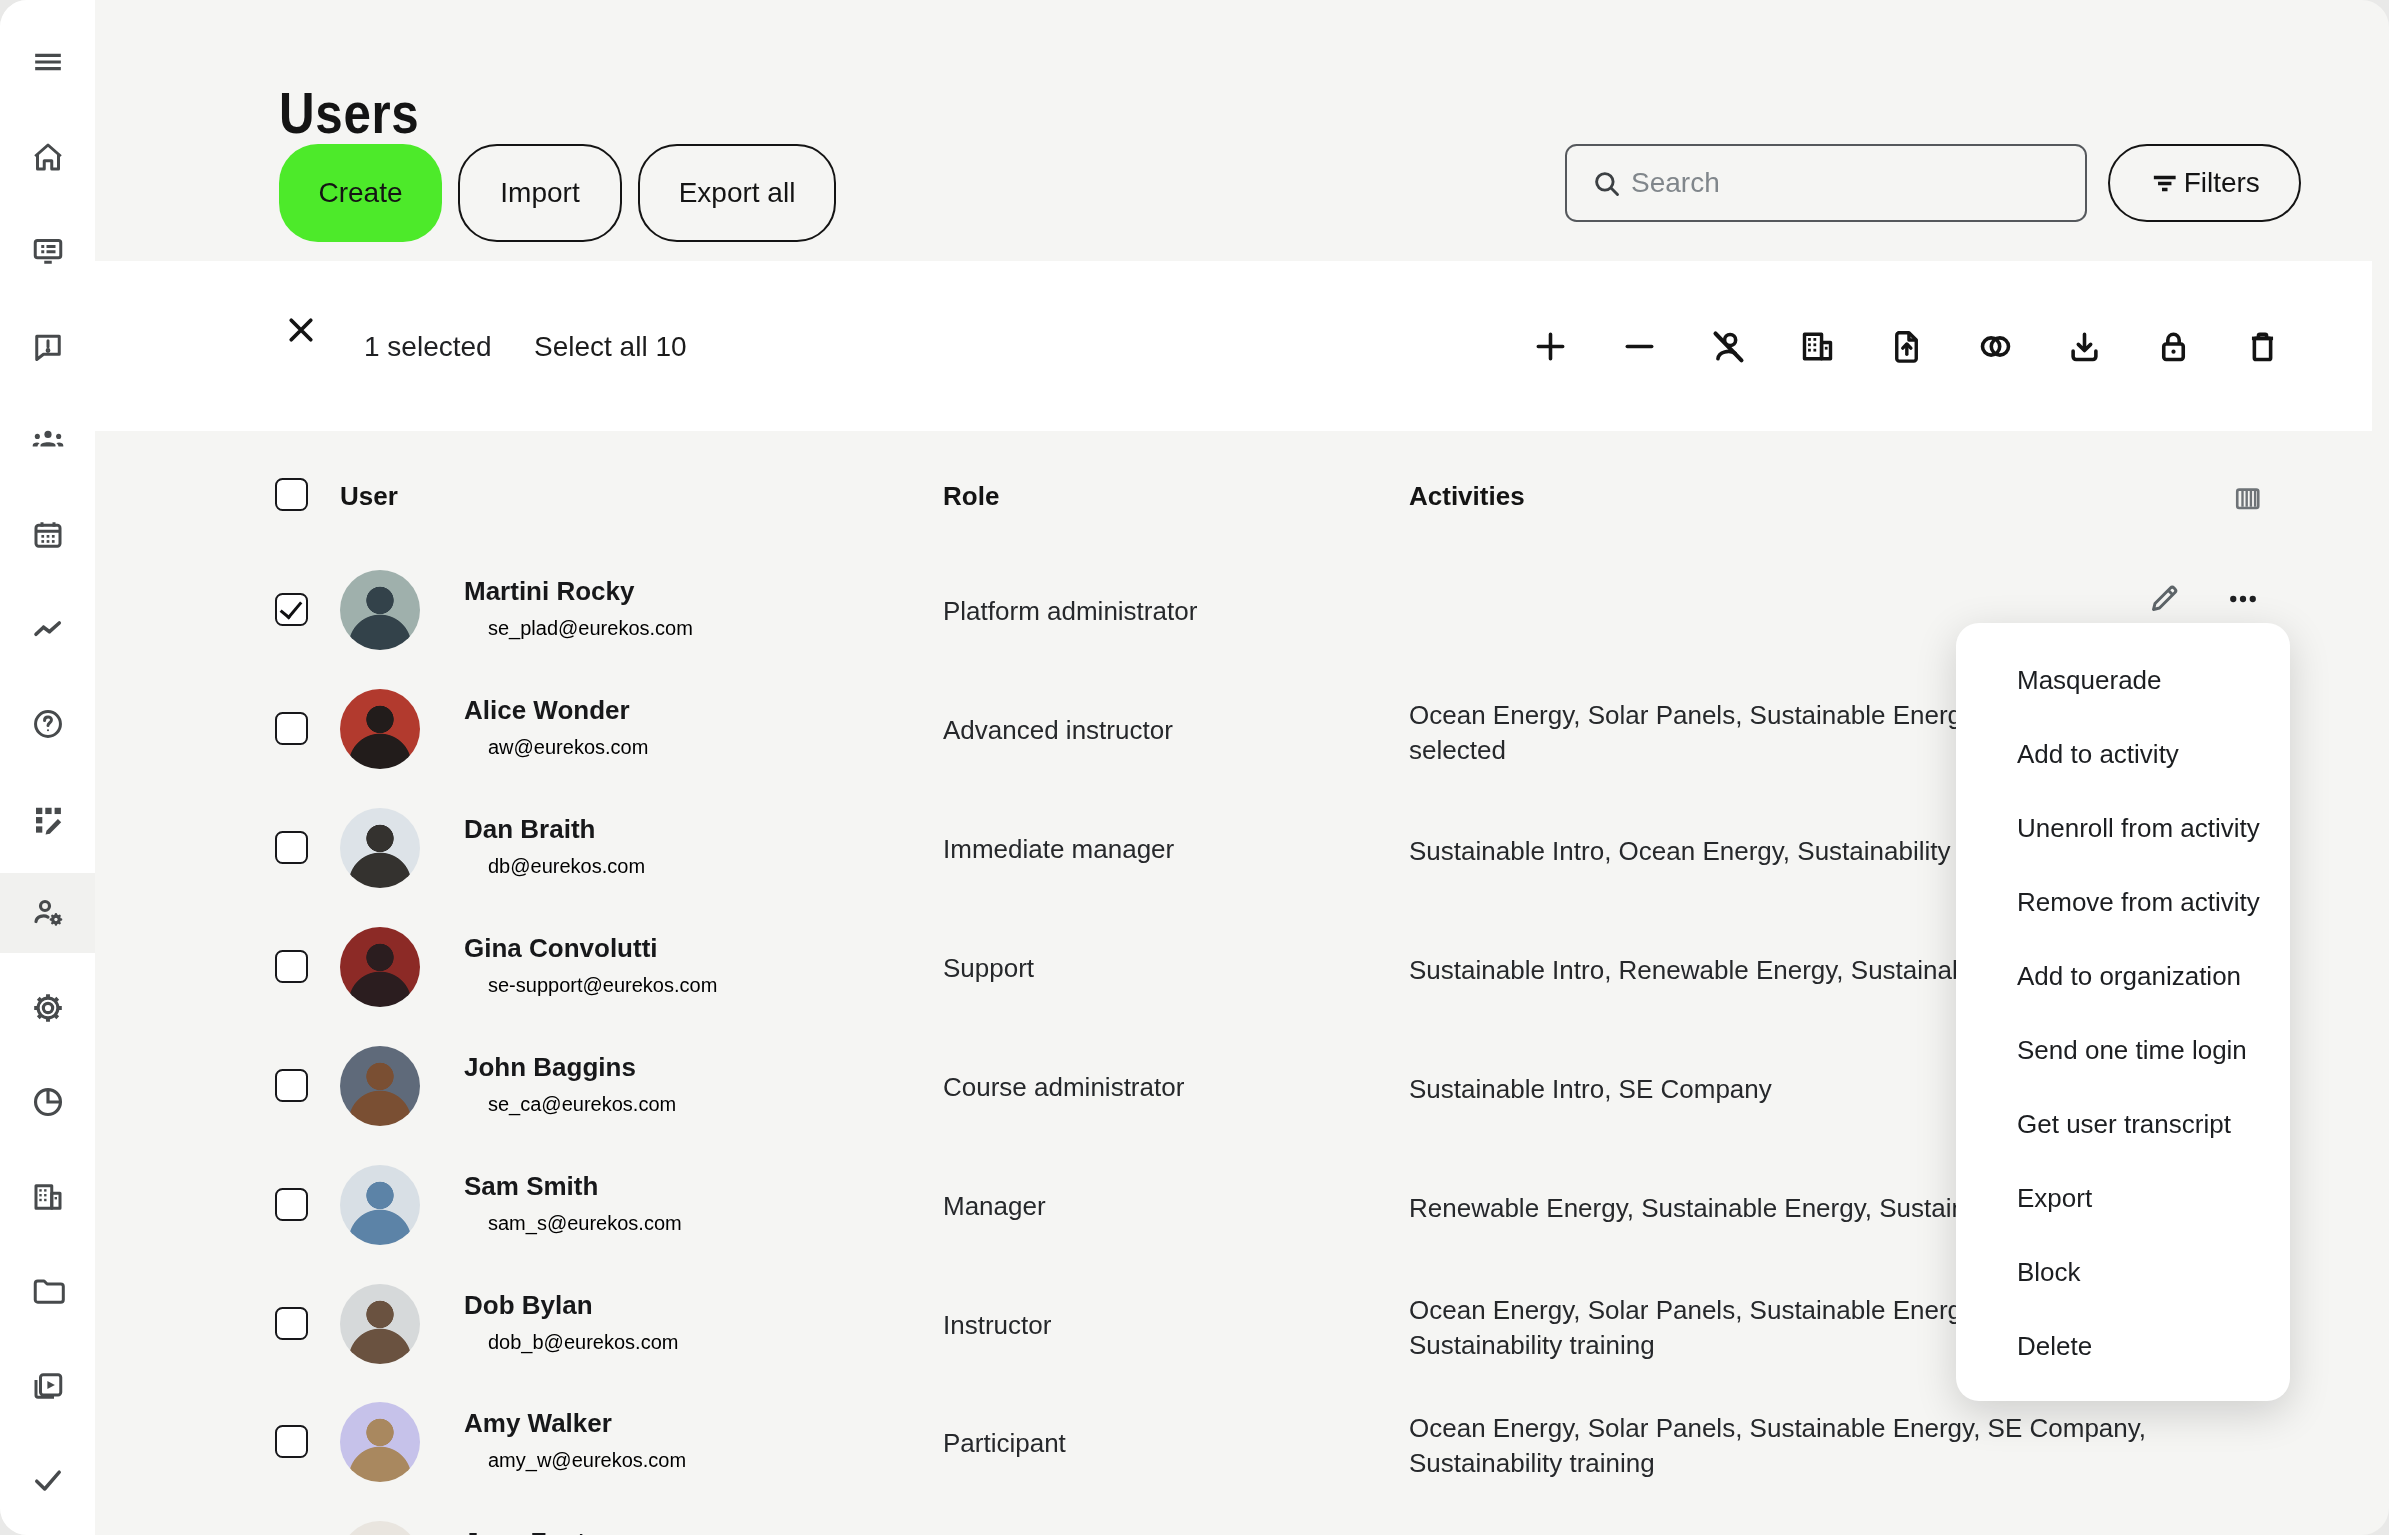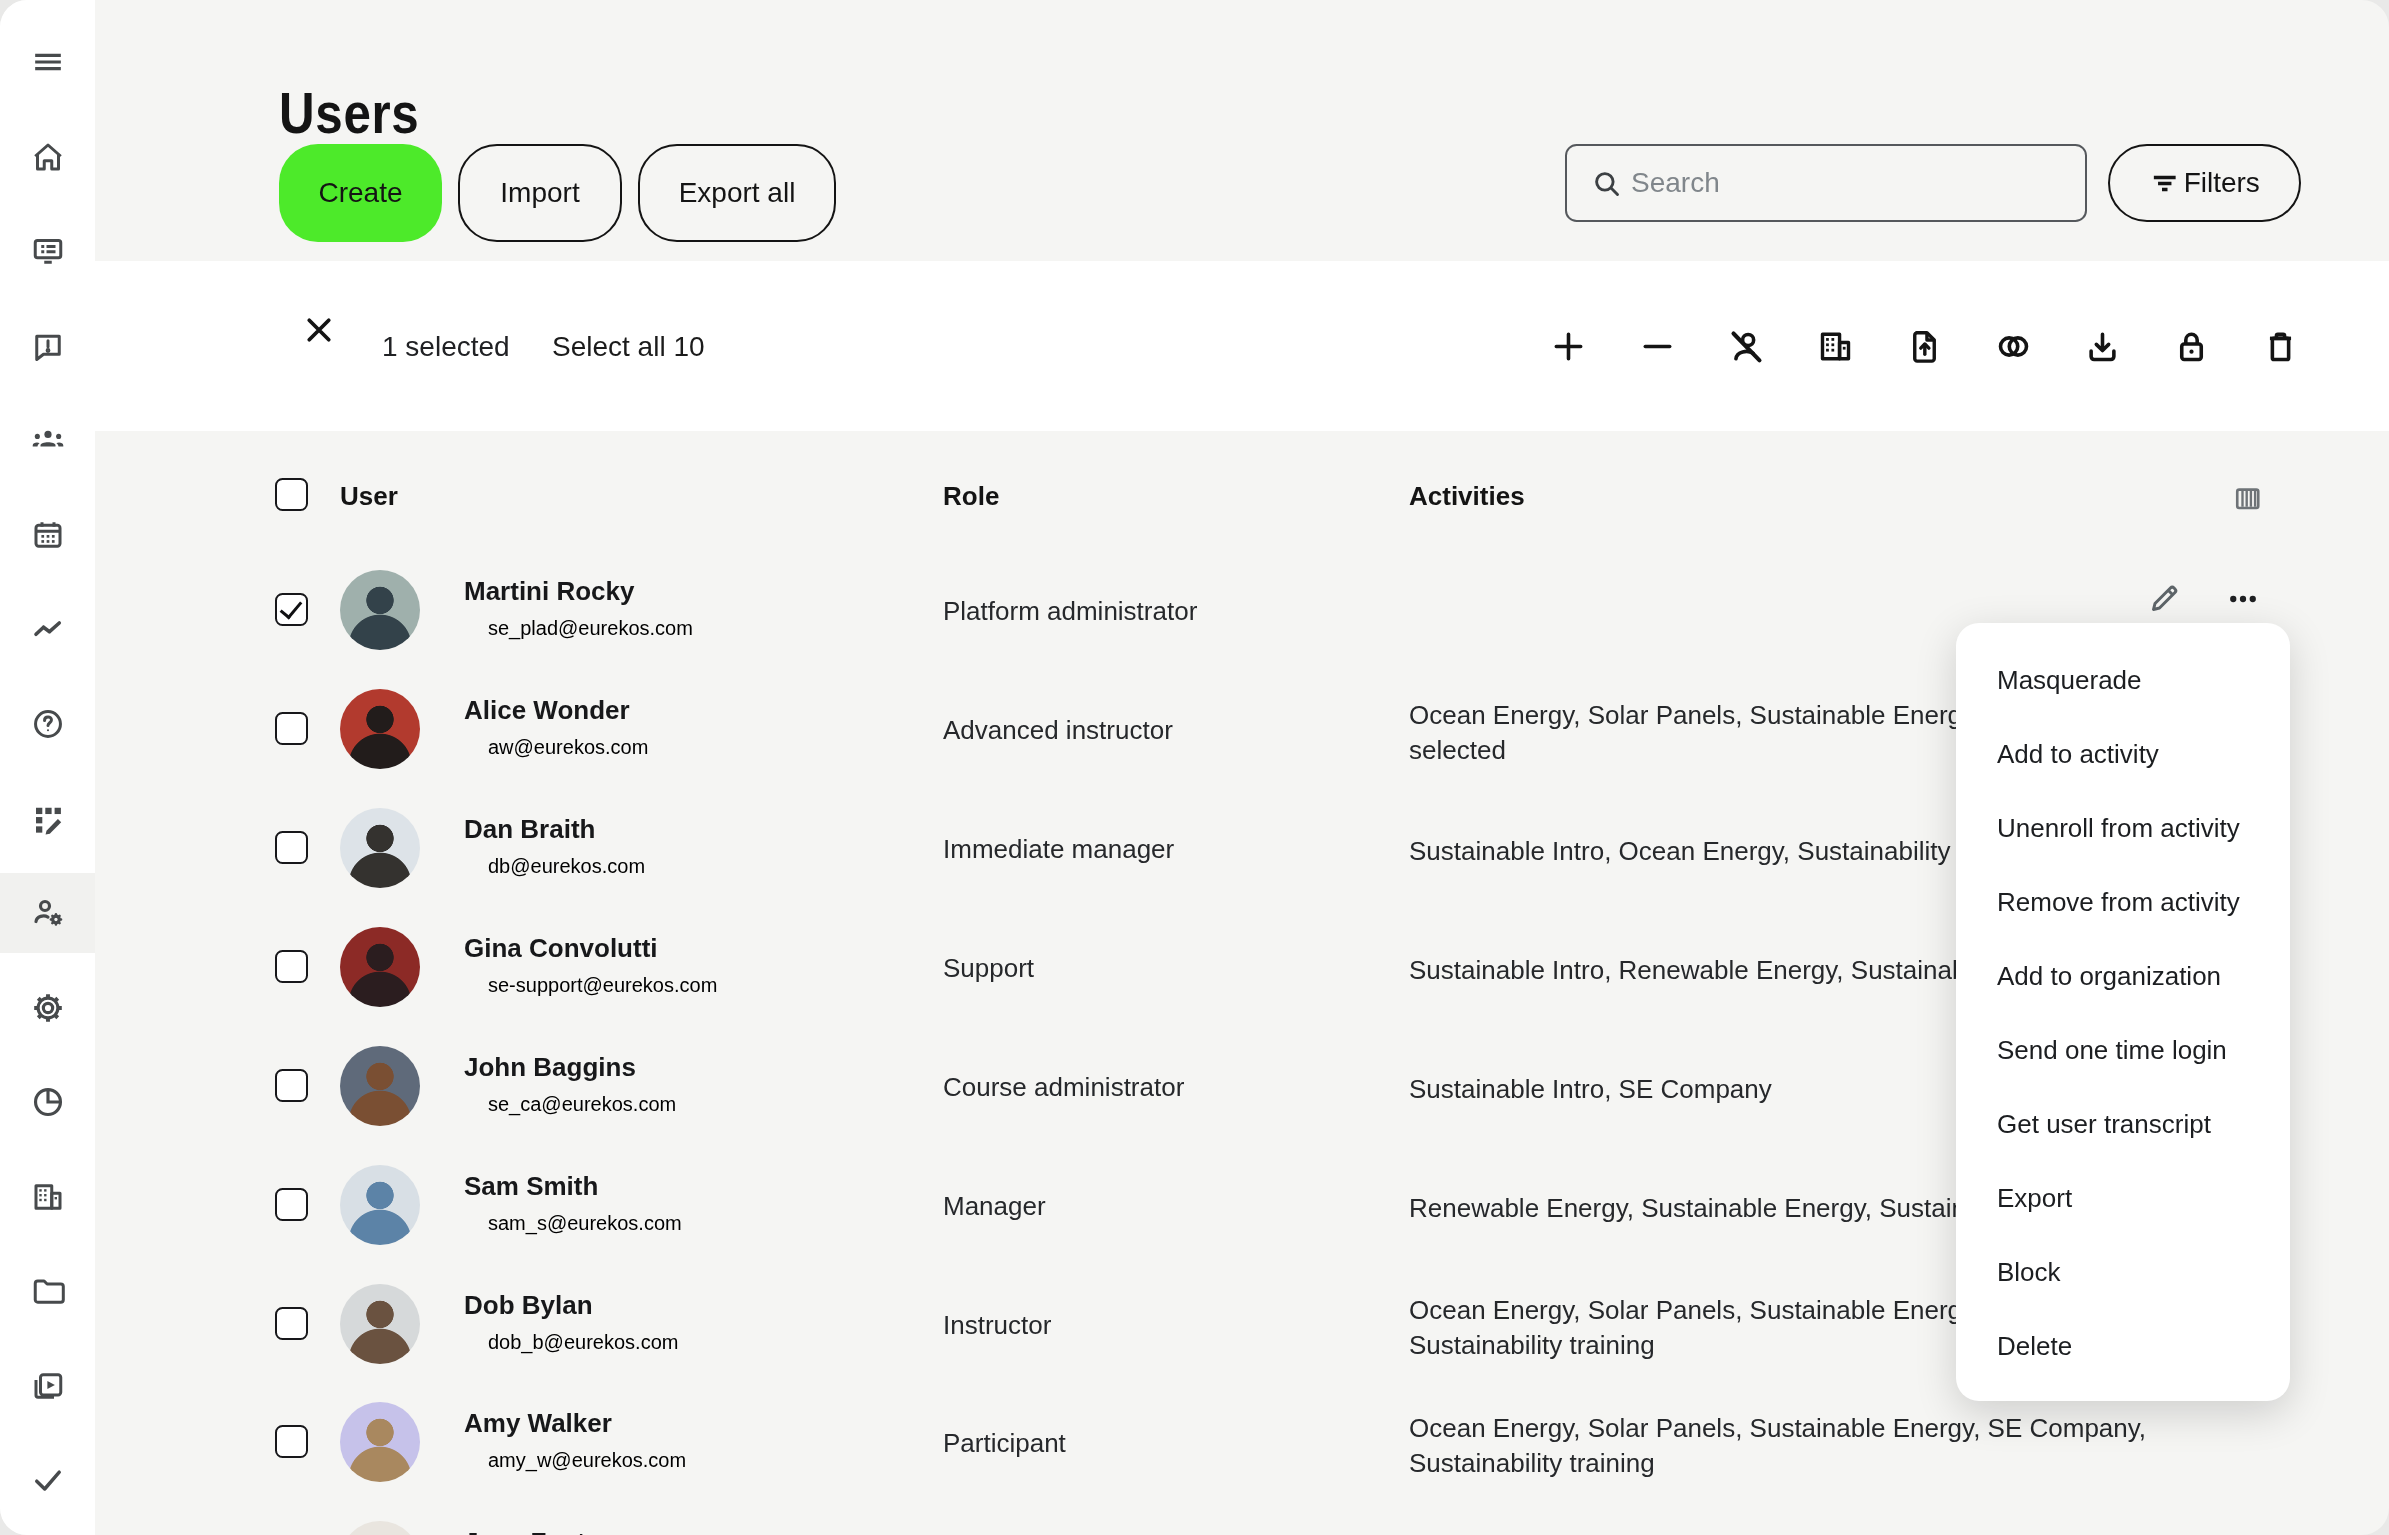--- a/index.html
+++ b/index.html
@@ -16,21 +16,21 @@
   .btn{position:absolute;top:144px;height:98px;border-radius:39px;display:flex;align-items:center;justify-content:center;font-size:28px;color:#141414;box-sizing:border-box;cursor:pointer;}
   .btn.green{background:#4dea2a;border:none;font-weight:500;}
   .btn.outline{background:transparent;border:2.5px solid #141414;}
   .searchbox{position:absolute;left:1565px;top:144px;width:522px;height:78px;border:2.1px solid #55585c;border-radius:11.6px;box-sizing:border-box;display:flex;align-items:center;background:transparent;}
   .searchbox svg{width:33px;height:33px;margin-left:23px;flex:none;}
   .searchbox input{border:none;outline:none;background:transparent;font-family:"Liberation Sans",sans-serif;font-size:28px;color:#202124;margin-left:6px;width:415px;}
   .searchbox input::placeholder{color:#80868b;}
   .filters-btn{position:absolute;left:2108px;top:144px;width:193px;height:78px;border:2.5px solid #141414;border-radius:39px;box-sizing:border-box;display:flex;align-items:center;justify-content:center;gap:3px;font-size:28px;color:#141414;cursor:pointer;}
   .filters-btn svg{width:31.5px;height:31.5px;}
   
-  .selbar{position:absolute;left:95px;top:261px;width:2295px;height:170px;background:#ffffff;}
+  .selbar{position:absolute;left:77px;top:261px;width:2295px;height:170px;background:#ffffff;}
   .selbar .close{position:absolute;left:206px;top:51px;width:36px;height:36px;cursor:pointer;}
   .sel-count{position:absolute;left:287px;top:70px;font-size:28px;color:#202124;}
   .sel-all{position:absolute;left:457px;top:70px;font-size:28px;color:#1b1b1b;text-underline-offset:6.6px;text-decoration-thickness:2.1px;cursor:pointer;}
   .sel-actions{position:absolute;right:90px;top:0;height:170px;display:flex;align-items:center;gap:50px;}
   .sel-actions .act{width:39px;height:39px;cursor:pointer;}
   .sel-actions svg{width:39px;height:39px;}
   
   .thead-cb{position:absolute;left:275px;top:478px;}
   .cb{width:33px;height:33px;border:2.9px solid #17171a;border-radius:7.5px;background:#fff;box-sizing:border-box;position:relative;cursor:pointer;}
   .cb.checked::after{content:'';position:absolute;left:8.3px;top:1.7px;width:9px;height:18px;border-right:3.3px solid #101012;border-bottom:3.3px solid #101012;transform:rotate(40deg);}
@@ -42,21 +42,21 @@
   .avatar{position:absolute;left:340px;top:20px;width:80px;height:80px;border-radius:50%;}
   .uname{position:absolute;left:464px;top:26px;font-size:26px;font-weight:700;color:#17181a;white-space:nowrap;}
   .uemail{position:absolute;left:464px;top:67px;font-size:20px;color:#000000;white-space:nowrap;margin-left:24px;}
   .urole{position:absolute;left:943px;top:46px;font-size:26px;color:#26282b;white-space:nowrap;}
   .uacts{position:absolute;left:1409px;top:46px;font-size:26px;color:#26282b;line-height:35px;white-space:nowrap;}
   .uacts.two{top:29px;}
   .row-actions{position:absolute;left:2146px;top:31px;display:flex;gap:43px;align-items:center;}
   .row-actions .ricon{width:36px;height:36px;cursor:pointer;}
   
   .menu{position:absolute;left:1956px;top:623px;width:334px;height:778px;background:#ffffff;border-radius:23px;box-shadow:0 11.6px 41px rgba(0,0,0,.16);z-index:20;padding:20px 0;box-sizing:border-box;}
-  .menu-item{height:74px;display:flex;align-items:center;padding-left:41px;font-size:26px;color:#1c1e21;cursor:pointer;}
+  .menu-item{height:74px;display:flex;align-items:center;padding-left:61px;font-size:26px;color:#1c1e21;cursor:pointer;}
 </style>
 </head>
 <body>
 
 <div class="app">
 
   <nav class="sidebar">
     <div class="side-item" style="top:22.4px">
       <span>
           <svg viewBox="0 0 24 24" width="36" height="36" fill="none" stroke="#474a4c" stroke-width="2.1" stroke-linecap="square">

